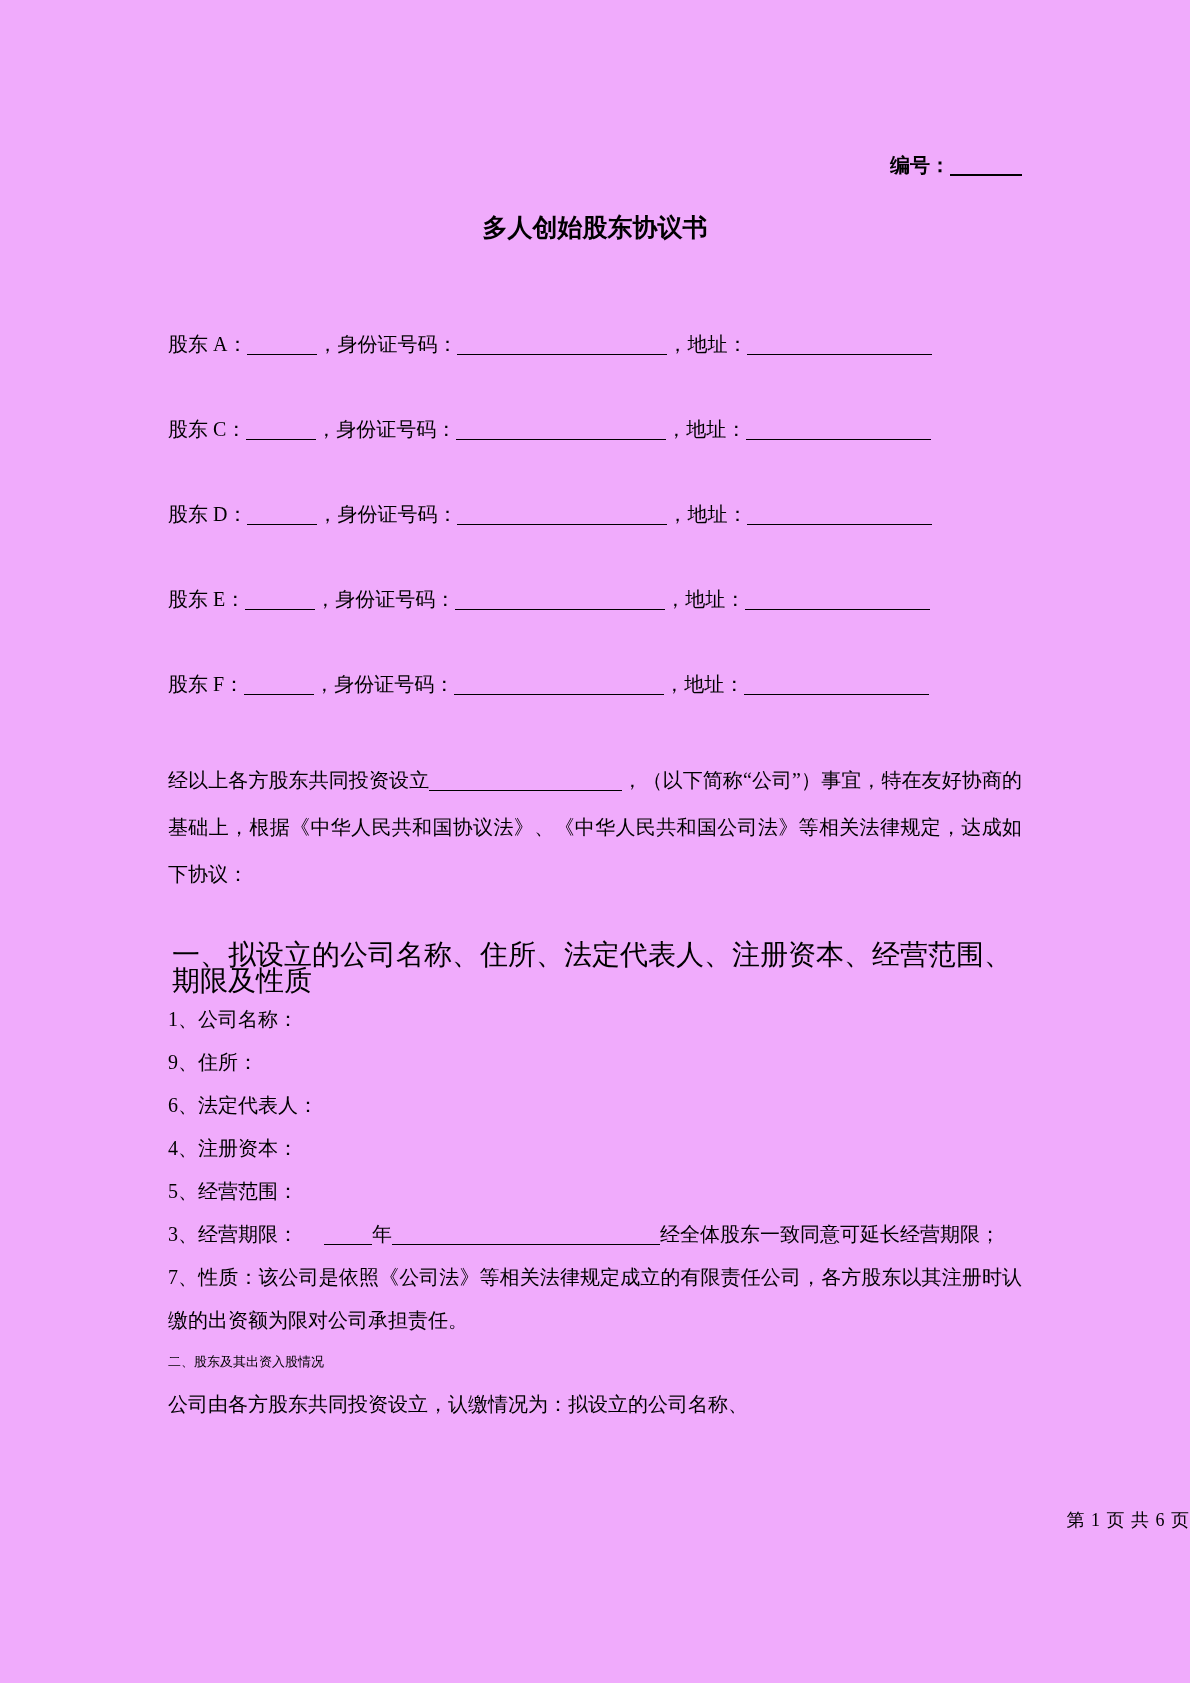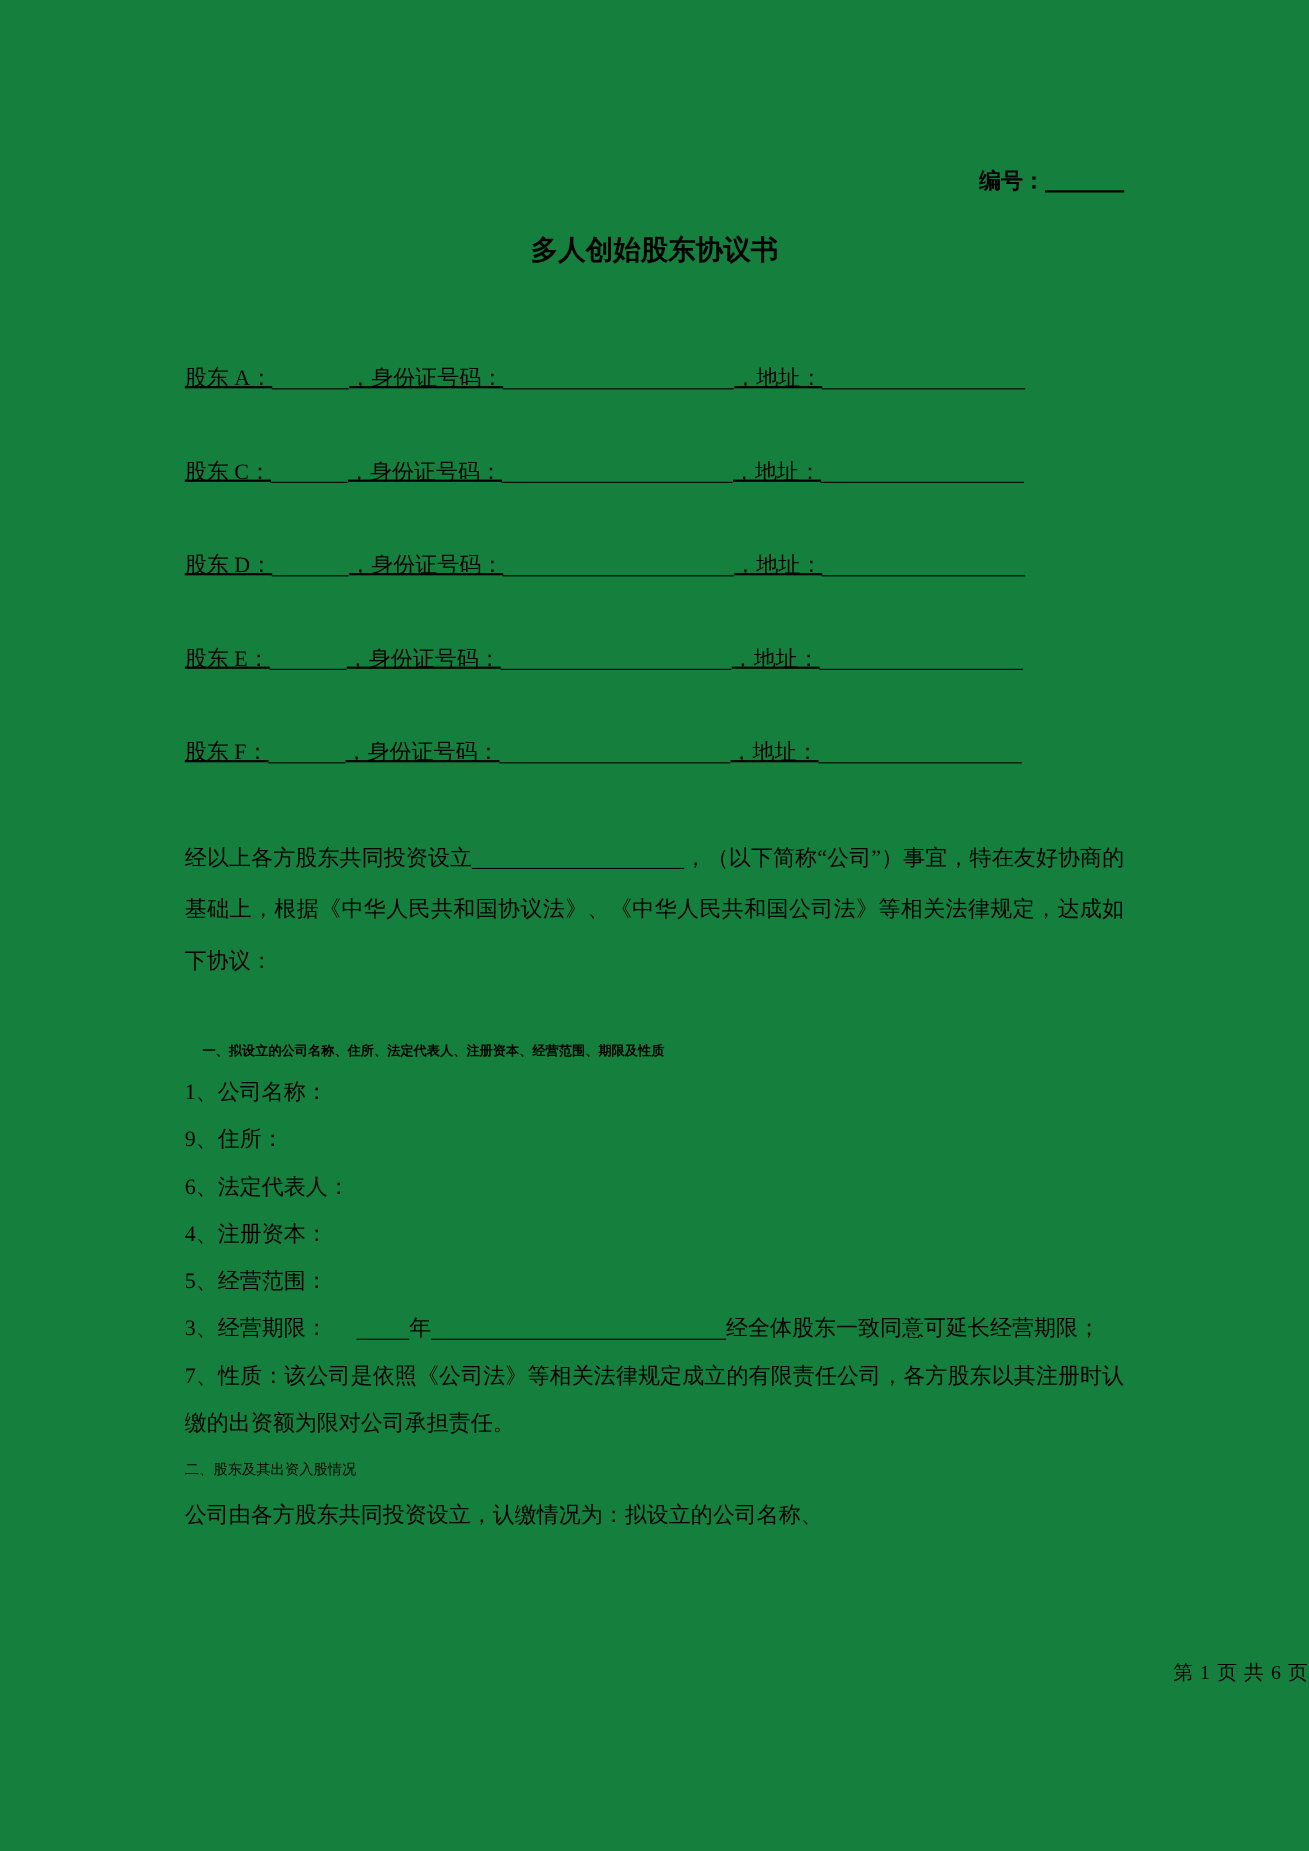--- a/index.html
+++ b/index.html
@@ -1,21 +1,21 @@
 <!DOCTYPE html>
 <html><head>
 <meta charset="utf-8">
 <style>
   html,body { margin:0; padding:0; background:#e8e8e8; }
   .page {
     position: relative;
     width: 1190px;
     height: 1683px;
     margin: 0 auto;
-    background: #15803d;
+    background: #f0abfc;
     font-family: "Liberation Serif", serif;
     color: #000;
     font-size: 20px;
     overflow: hidden;
   }
   .content { margin: 0 168px; }
 
   .doc-number {
     padding-top: 152px;
     text-align: right;
@@ -38,37 +38,36 @@
     font-weight: bold;
     line-height: 44px;
   }
 
   .shareholders { margin-top: 82px; }
   .sh-row {
     height: 24px;
     margin-bottom: 61px;
     white-space: nowrap;
     line-height: 24px;
-    text-decoration: underline;
   }
   .b-name { width: 70px; }
   .b-id   { width: 210px; }
   .b-addr { width: 185px; }
 
   .intro {
     margin: 38px 0 0 0;
     line-height: 47px;
     text-align: justify;
   }
   .b-company { width: 193px; }
 
   .sec-heading {
-    margin: 44px 0 0 16px;
-    font-size: 12px;
-    font-weight: bold;
+    margin: 44px 0 0 4px;
+    font-size: 28px;
+    font-weight: normal;
     line-height: 26px;
   }
   .items { margin-top: 4px; }
   .item { line-height: 43px; }
   .item-wrap { text-align: justify; }
   .b-year { width: 48px; margin-left: 26px; }
   .b-term { width: 268px; }
 
   .sec-heading-2 {
     margin: 6px 0 0 0;

